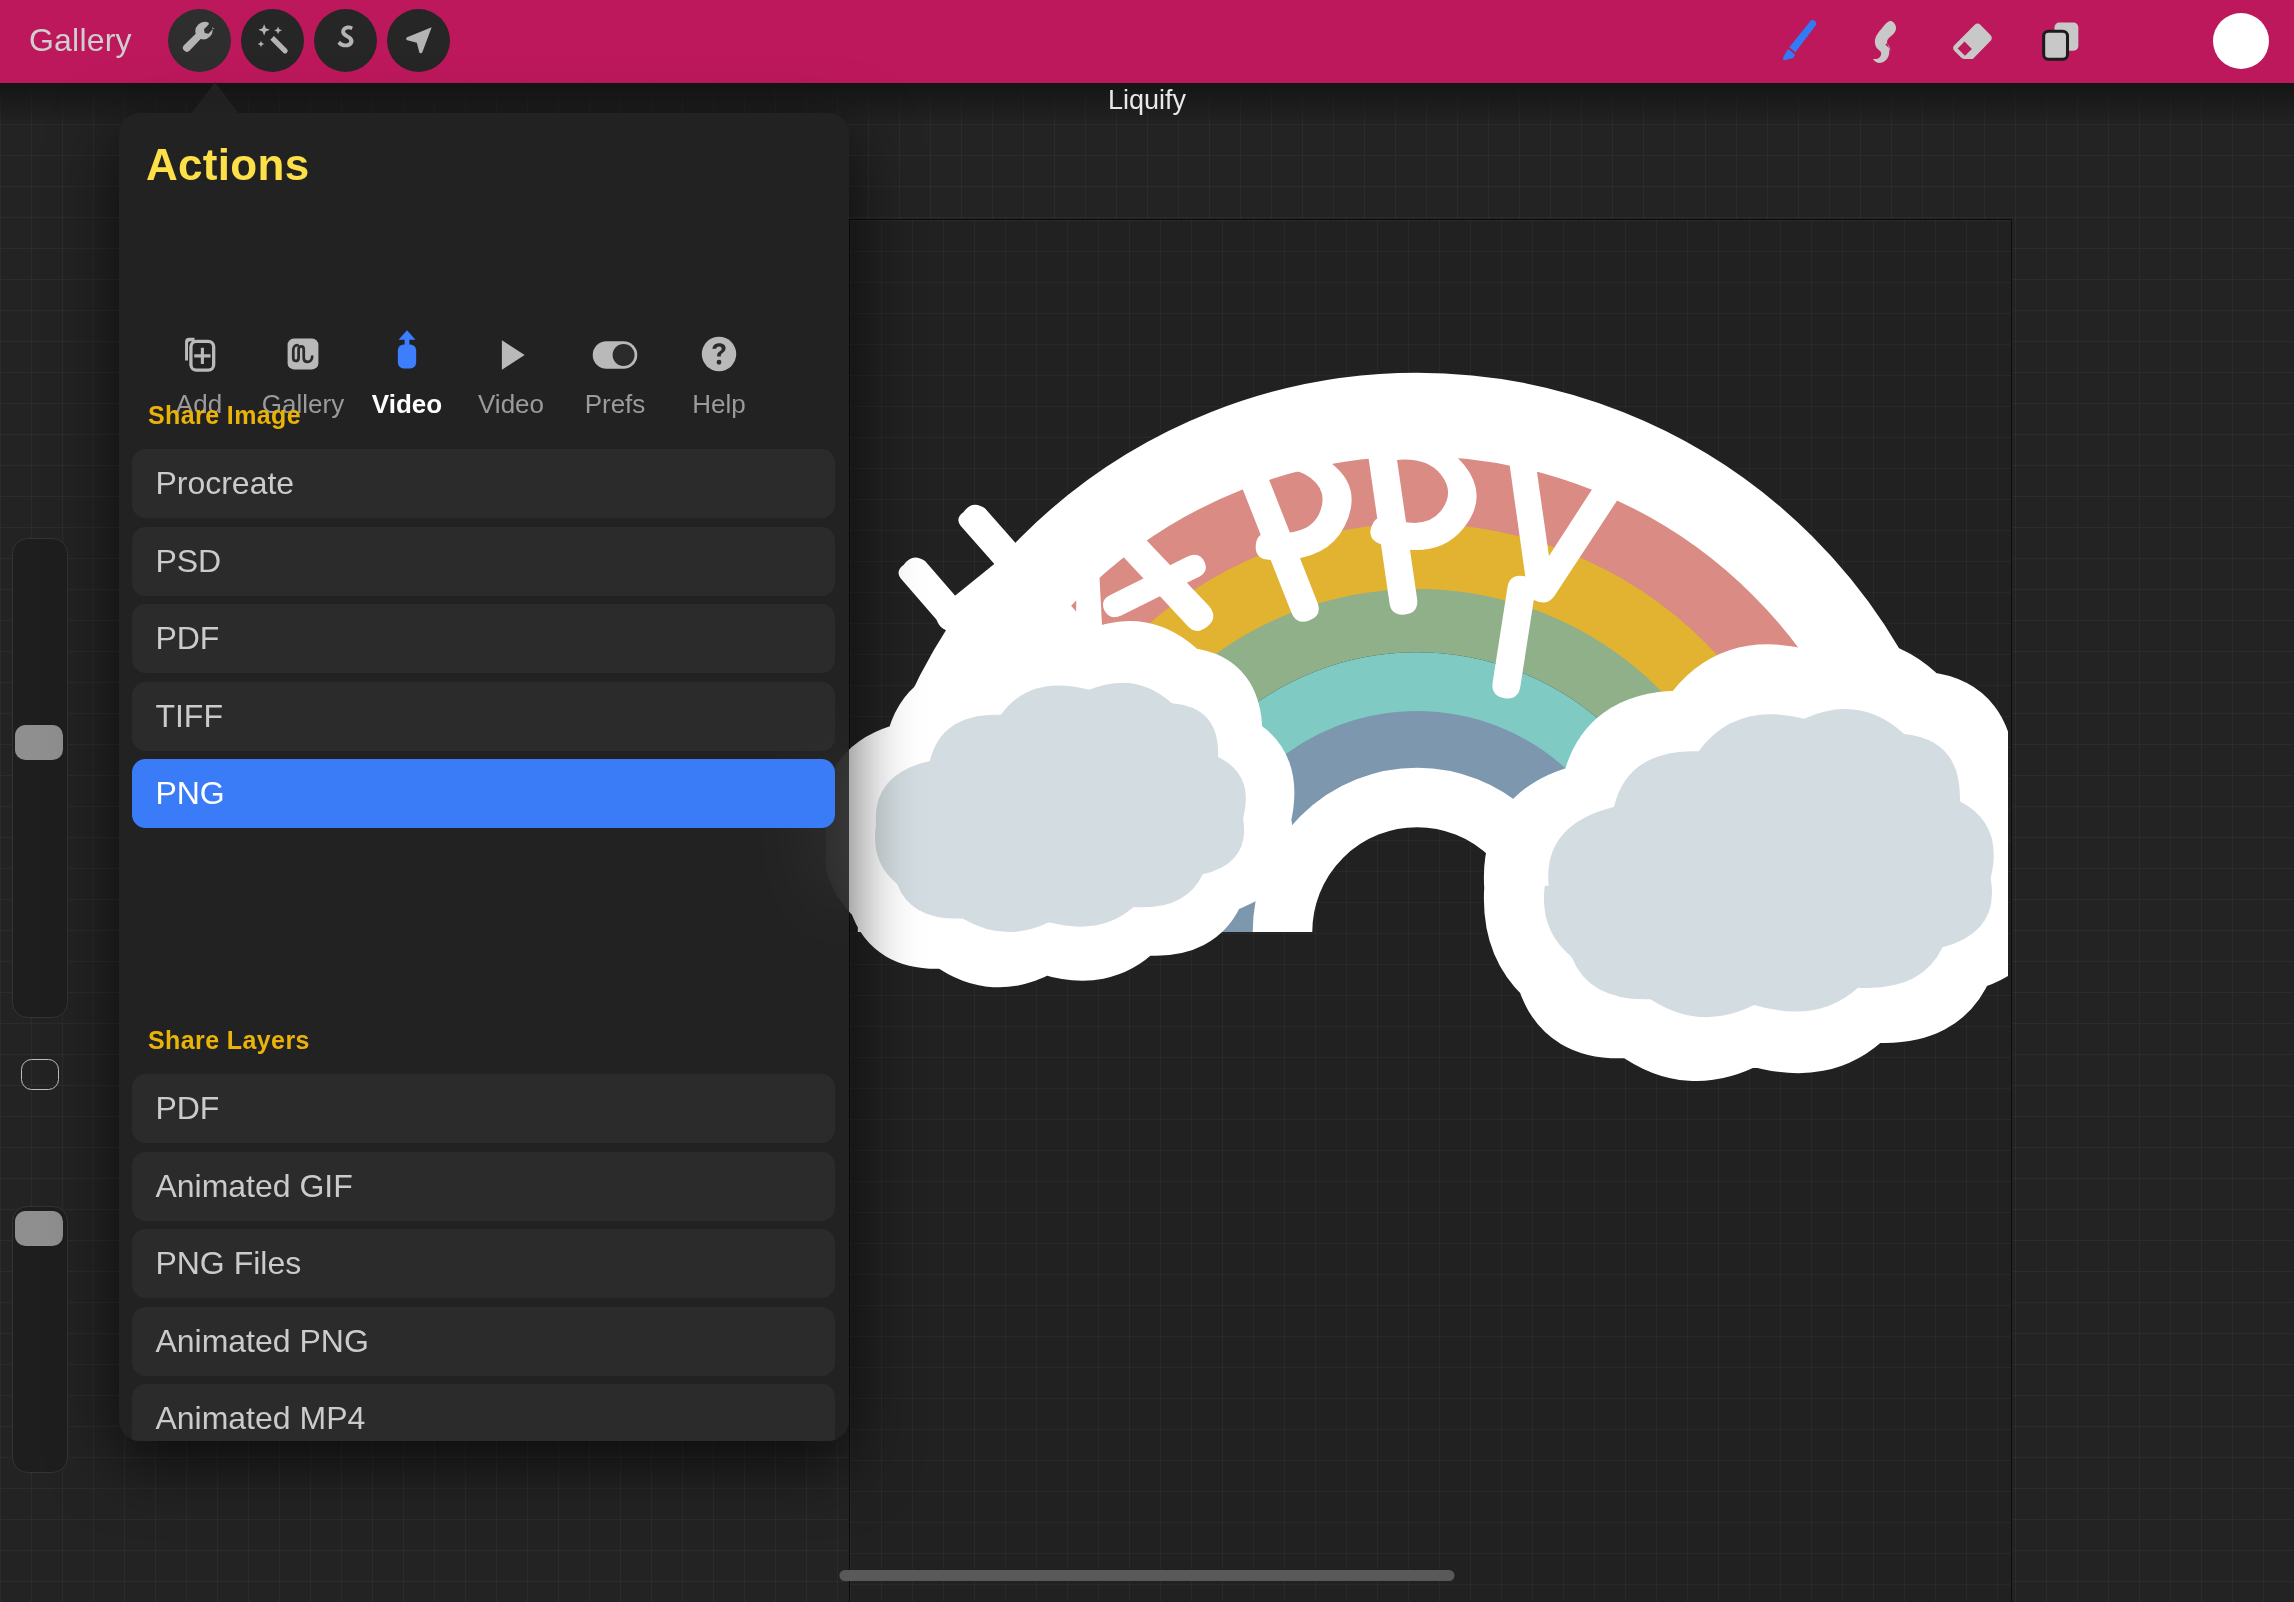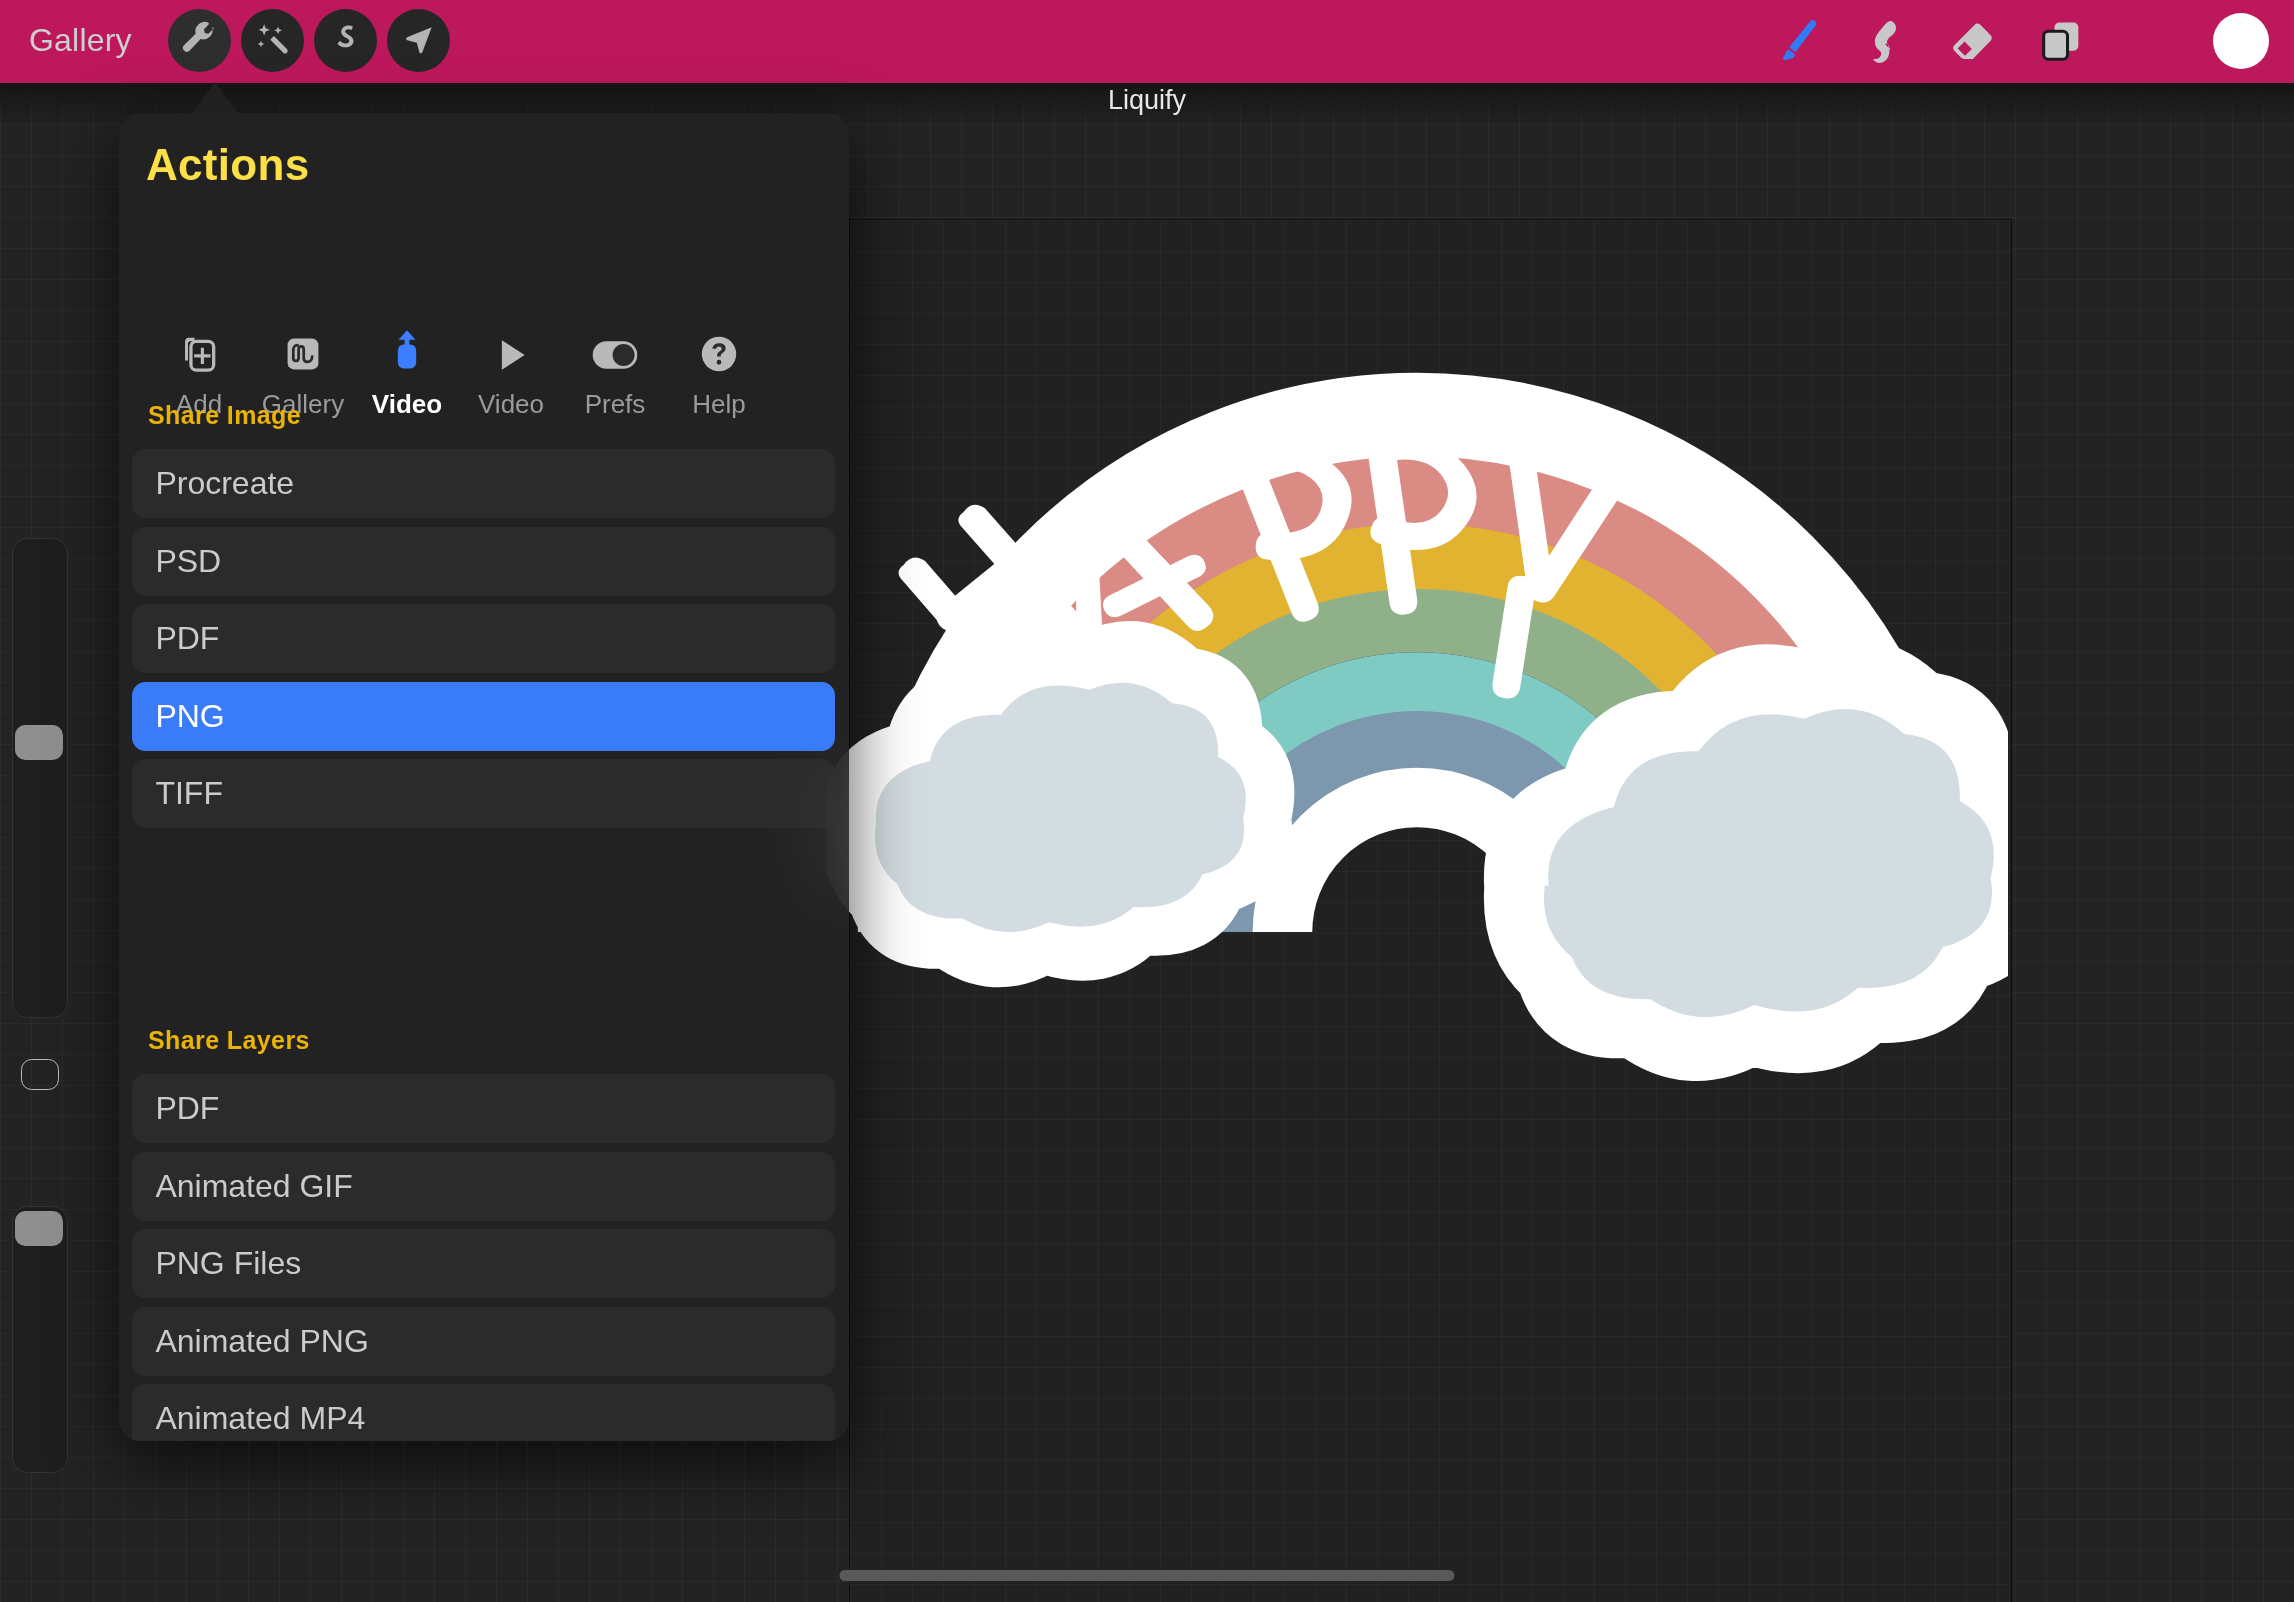--- a/index.html
+++ b/index.html
@@ -340,22 +340,22 @@
       <span class="lbl">Help</span>
     </div>
 
   </div>
 
   <div class="section-head" style="top:288px">Share Image</div>
   <div class="list-wrap" id="list-share-image">
     <div class="opt-row">Procreate</div>
     <div class="opt-row">PSD</div>
     <div class="opt-row">PDF</div>
+    <div class="opt-row">TIFF</div>
     <div class="opt-row selected">PNG</div>
-    <div class="opt-row">TIFF</div>
   </div>
 
   <div class="section-head" style="top:913px">Share Layers</div>
   <div class="list-wrap" id="list-share-layers">
     <div class="opt-row">PDF</div>
     <div class="opt-row">Animated GIF</div>
     <div class="opt-row">PNG Files</div>
     <div class="opt-row">Animated PNG</div>
     <div class="opt-row">Animated MP4</div>
 

